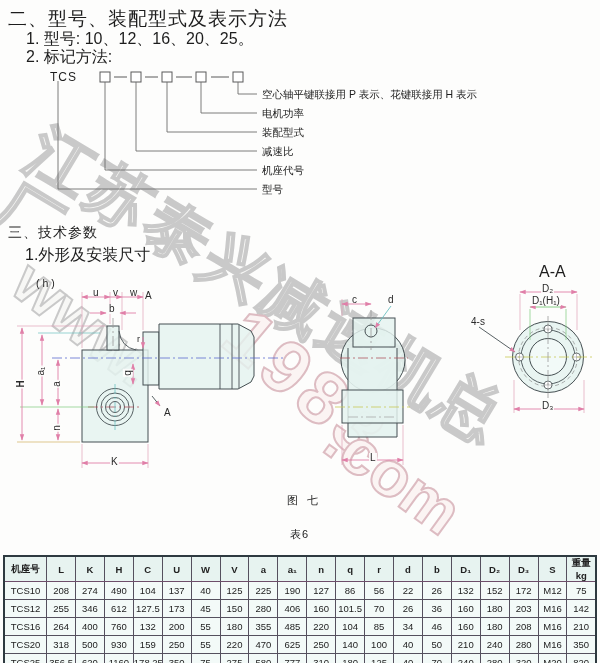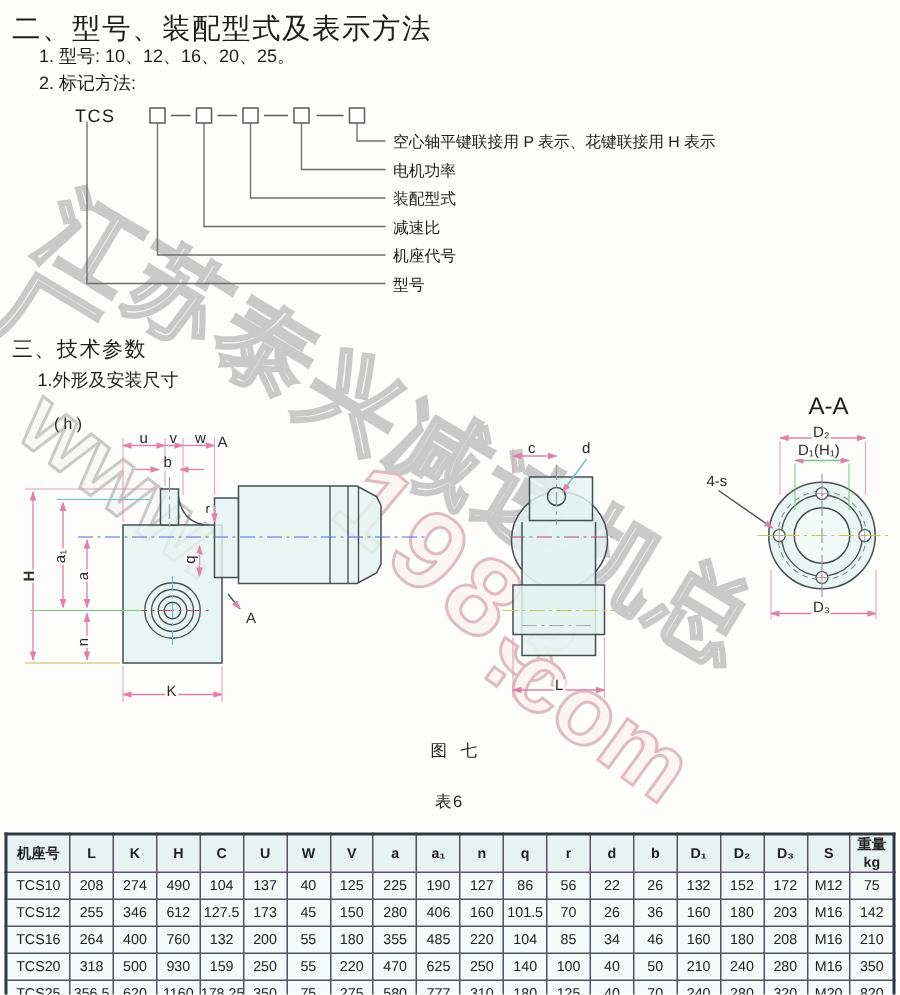--- a/index.html
+++ b/index.html
@@ -1,21 +1,21 @@
 <!DOCTYPE html>
 <html><head>
 <meta charset="utf-8">
 <style>
   html,body{margin:0;padding:0;}
   body{width:600px;height:663px;position:relative;background:#fdfdfc;
        font-family:"Liberation Sans",sans-serif;color:#1d1d1d;overflow:hidden;}
   .abs{position:absolute;white-space:nowrap;}
   .h2{font-size:19px;font-weight:normal;letter-spacing:1px;}
   .h3{font-size:14px;font-weight:normal;letter-spacing:1px;}
-  .body-line{font-size:12px;}
+  .body-line{font-size:16px;}
   .small{font-size:10.5px;}
   .dim{font-size:10px;color:#2a2a2a;background:rgba(253,253,252,.9);padding:0 1px;line-height:10px;}
   .dim.nobg{background:transparent;}
   .rot{transform:rotate(-90deg);transform-origin:center center;}
   .caption{font-size:11px;letter-spacing:3px;}
   
   .wm{position:absolute;inset:0;overflow:hidden;z-index:1;pointer-events:none;}
   .wm div{position:absolute;font-weight:bold;color:#f7f7f5;
           -webkit-text-stroke:2px #c9c9c9;transform-origin:left top;line-height:1;}
   .wm .wm-pink{-webkit-text-stroke:2px #ddbcc2;color:#fbf4f3;}

